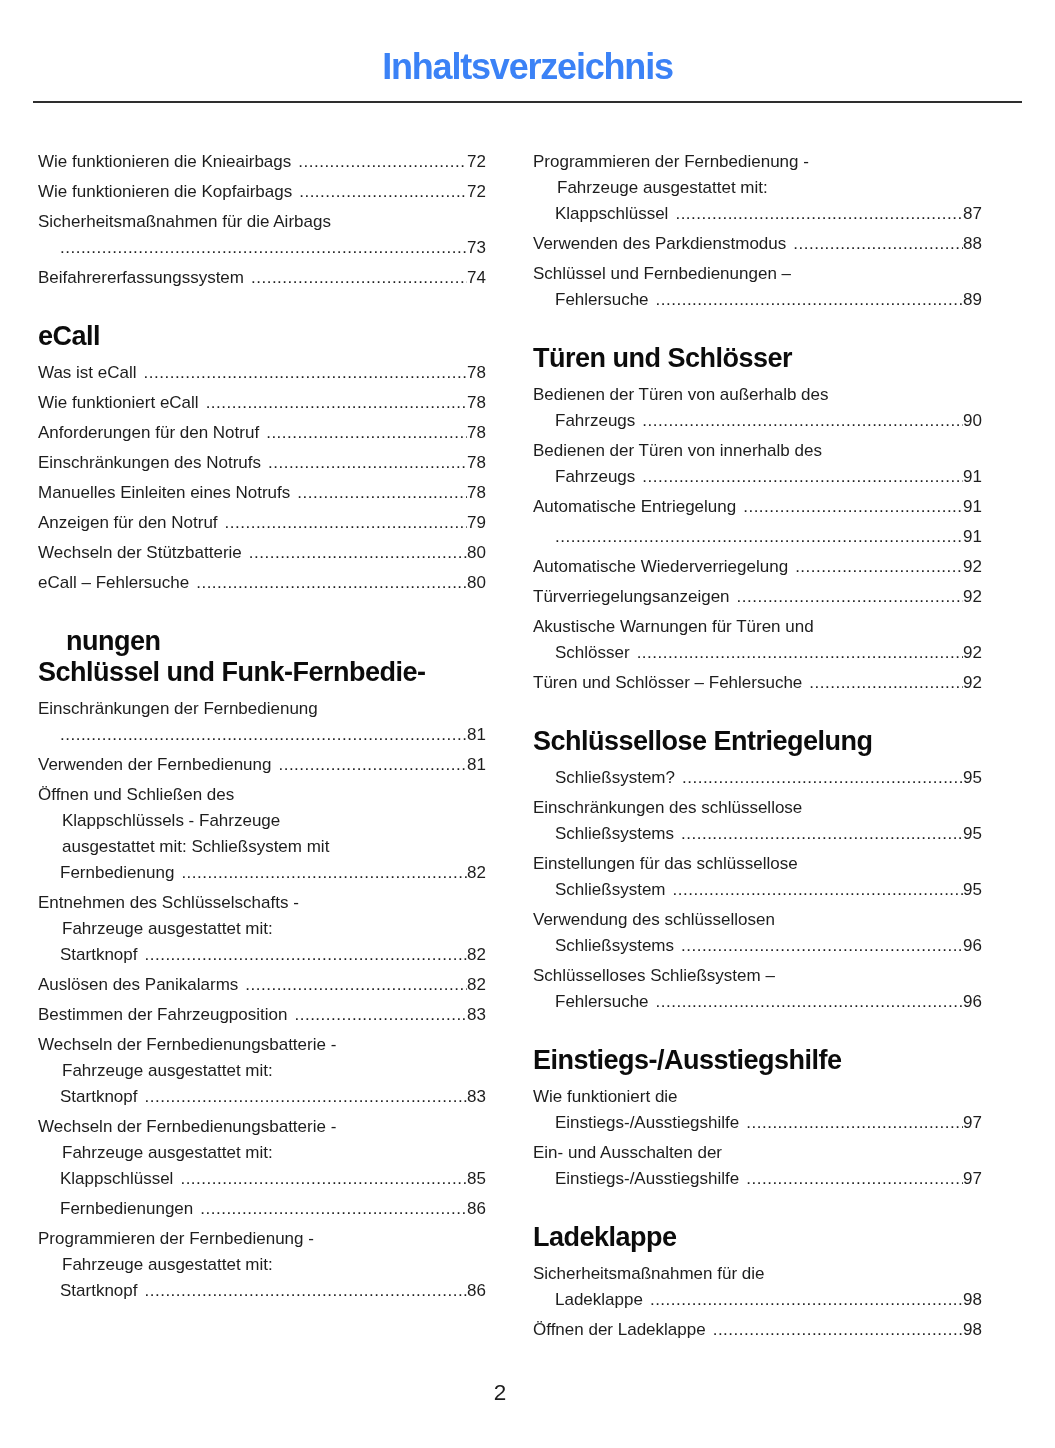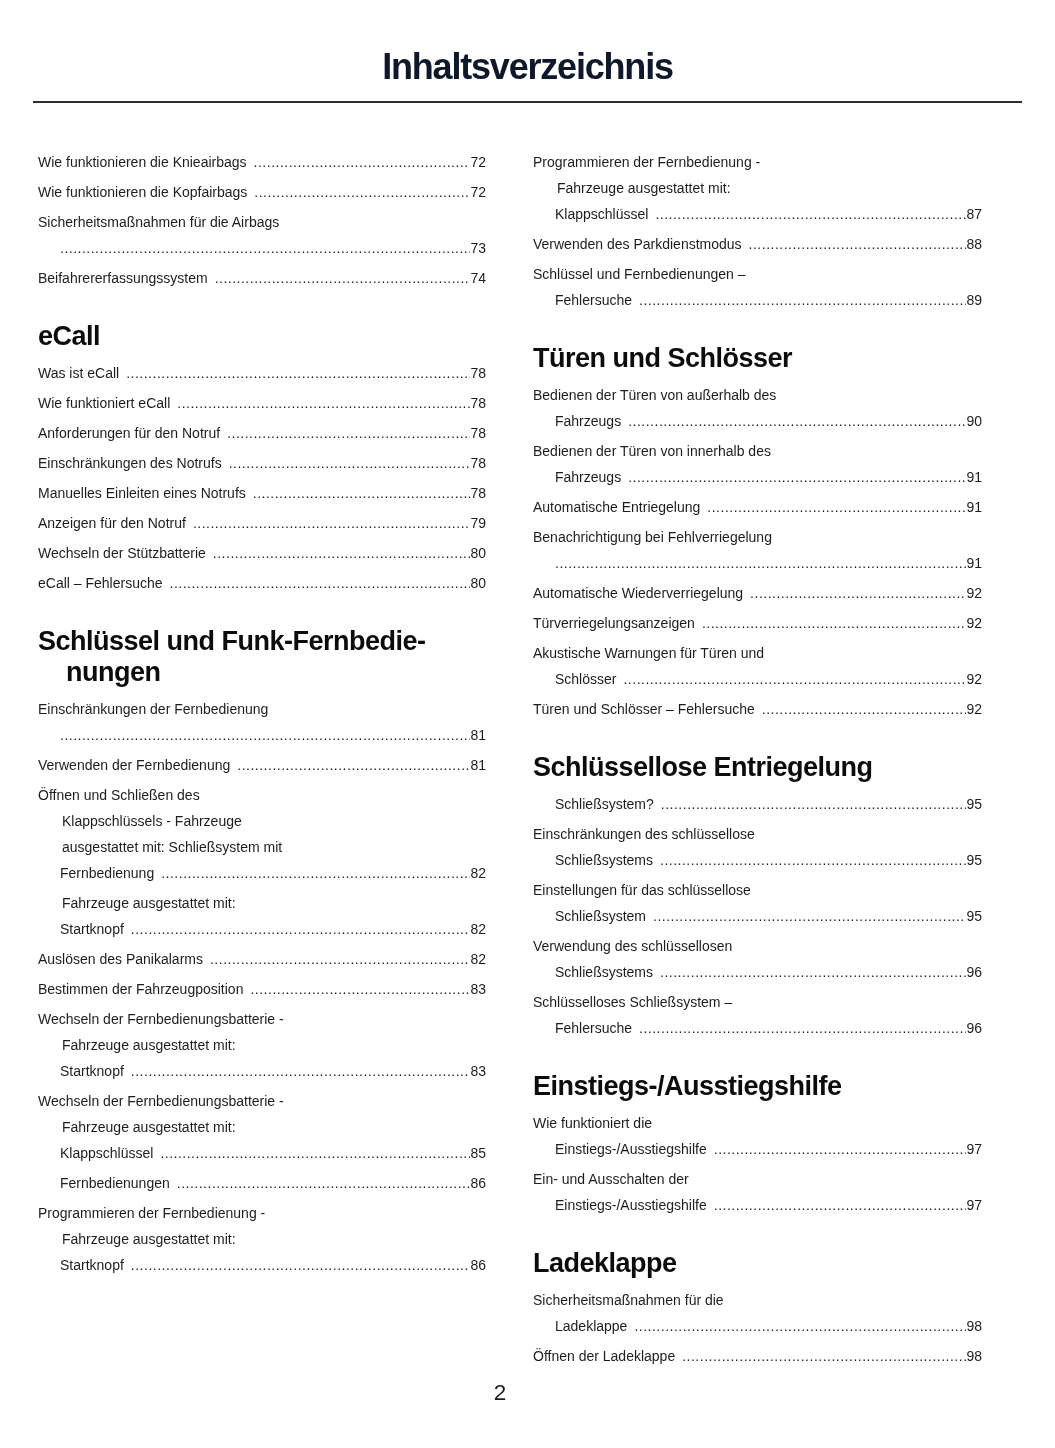--- a/index.html
+++ b/index.html
@@ -14,21 +14,21 @@
     font-family: "Liberation Sans", sans-serif;
     color: #1d1d1d;
     overflow: hidden;
   }
   .doc-title {
     margin: 46px 0 0 0;
     text-align: center;
     font-size: 36px;
     font-weight: bold;
     letter-spacing: -1.2px;
-    color: #0f172a;
+    color: #3b82f6;
   }
   .rule {
     border: none;
     border-top: 2px solid #2e2e2e;
     margin: 13px 33px 0 33px;
   }
   .cols {
     display: flex;
     padding: 46px 0 0 38px;
     gap: 47px;
@@ -48,21 +48,21 @@
     line-height: 31px;
     font-weight: bold;
     letter-spacing: -0.5px;
     color: #0c0c0c;
   }
   .section-heading .hline { white-space: nowrap; }
   .section-heading .hline.cont { padding-left: 28px; }
   .toc-section:first-child .section-heading { margin-top: 0; }
   .entry {
     margin: 0 0 4px 0;
-    font-size: 14px;
+    font-size: 17px;
     line-height: 26px;
   }
   .entry .line { white-space: nowrap; }
   .entry .line.cont { padding-left: 24px; }
   .entry .line.last {
     display: flex;
     align-items: baseline;
     white-space: nowrap;
   }
   .entry .line.last.cont { padding-left: 22px; }
@@ -186,22 +186,22 @@
           <div class="entry">
             <div class="line last">
               <span class="txt">eCall – Fehlersuche</span>
               <span class="leader"></span>
               <span class="num">80</span>
             </div>
           </div>
         </div>
         <div class="toc-section">
           <h2 class="section-heading">
+            <div class="hline cont">nungen</div>
             <div class="hline">Schlüssel und Funk-Fernbedie-</div>
-            <div class="hline cont">nungen</div>
           </h2>
           <div class="entry">
             <div class="line">Einschränkungen der Fernbedienung</div>
             <div class="line last cont">
               <span class="txt"></span>
               <span class="leader"></span>
               <span class="num">81</span>
             </div>
           </div>
           <div class="entry">
@@ -215,20 +215,21 @@
             <div class="line">Öffnen und Schließen des</div>
             <div class="line cont">Klappschlüssels - Fahrzeuge</div>
             <div class="line cont">ausgestattet mit: Schließsystem mit</div>
             <div class="line last cont">
               <span class="txt">Fernbedienung</span>
               <span class="leader"></span>
               <span class="num">82</span>
             </div>
           </div>
           <div class="entry">
+            <div class="line">Entnehmen des Schlüsselschafts -</div>
             <div class="line cont">Fahrzeuge ausgestattet mit:</div>
             <div class="line last cont">
               <span class="txt">Startknopf</span>
               <span class="leader"></span>
               <span class="num">82</span>
             </div>
           </div>
           <div class="entry">
             <div class="line last">
               <span class="txt">Auslösen des Panikalarms</span>
@@ -327,21 +328,20 @@
             </div>
           </div>
           <div class="entry">
             <div class="line last">
               <span class="txt">Automatische Entriegelung</span>
               <span class="leader"></span>
               <span class="num">91</span>
             </div>
           </div>
           <div class="entry">
-            <div class="line">Benachrichtigung bei Fehlverriegelung</div>
             <div class="line last cont">
               <span class="txt"></span>
               <span class="leader"></span>
               <span class="num">91</span>
             </div>
           </div>
           <div class="entry">
             <div class="line last">
               <span class="txt">Automatische Wiederverriegelung</span>
               <span class="leader"></span>

